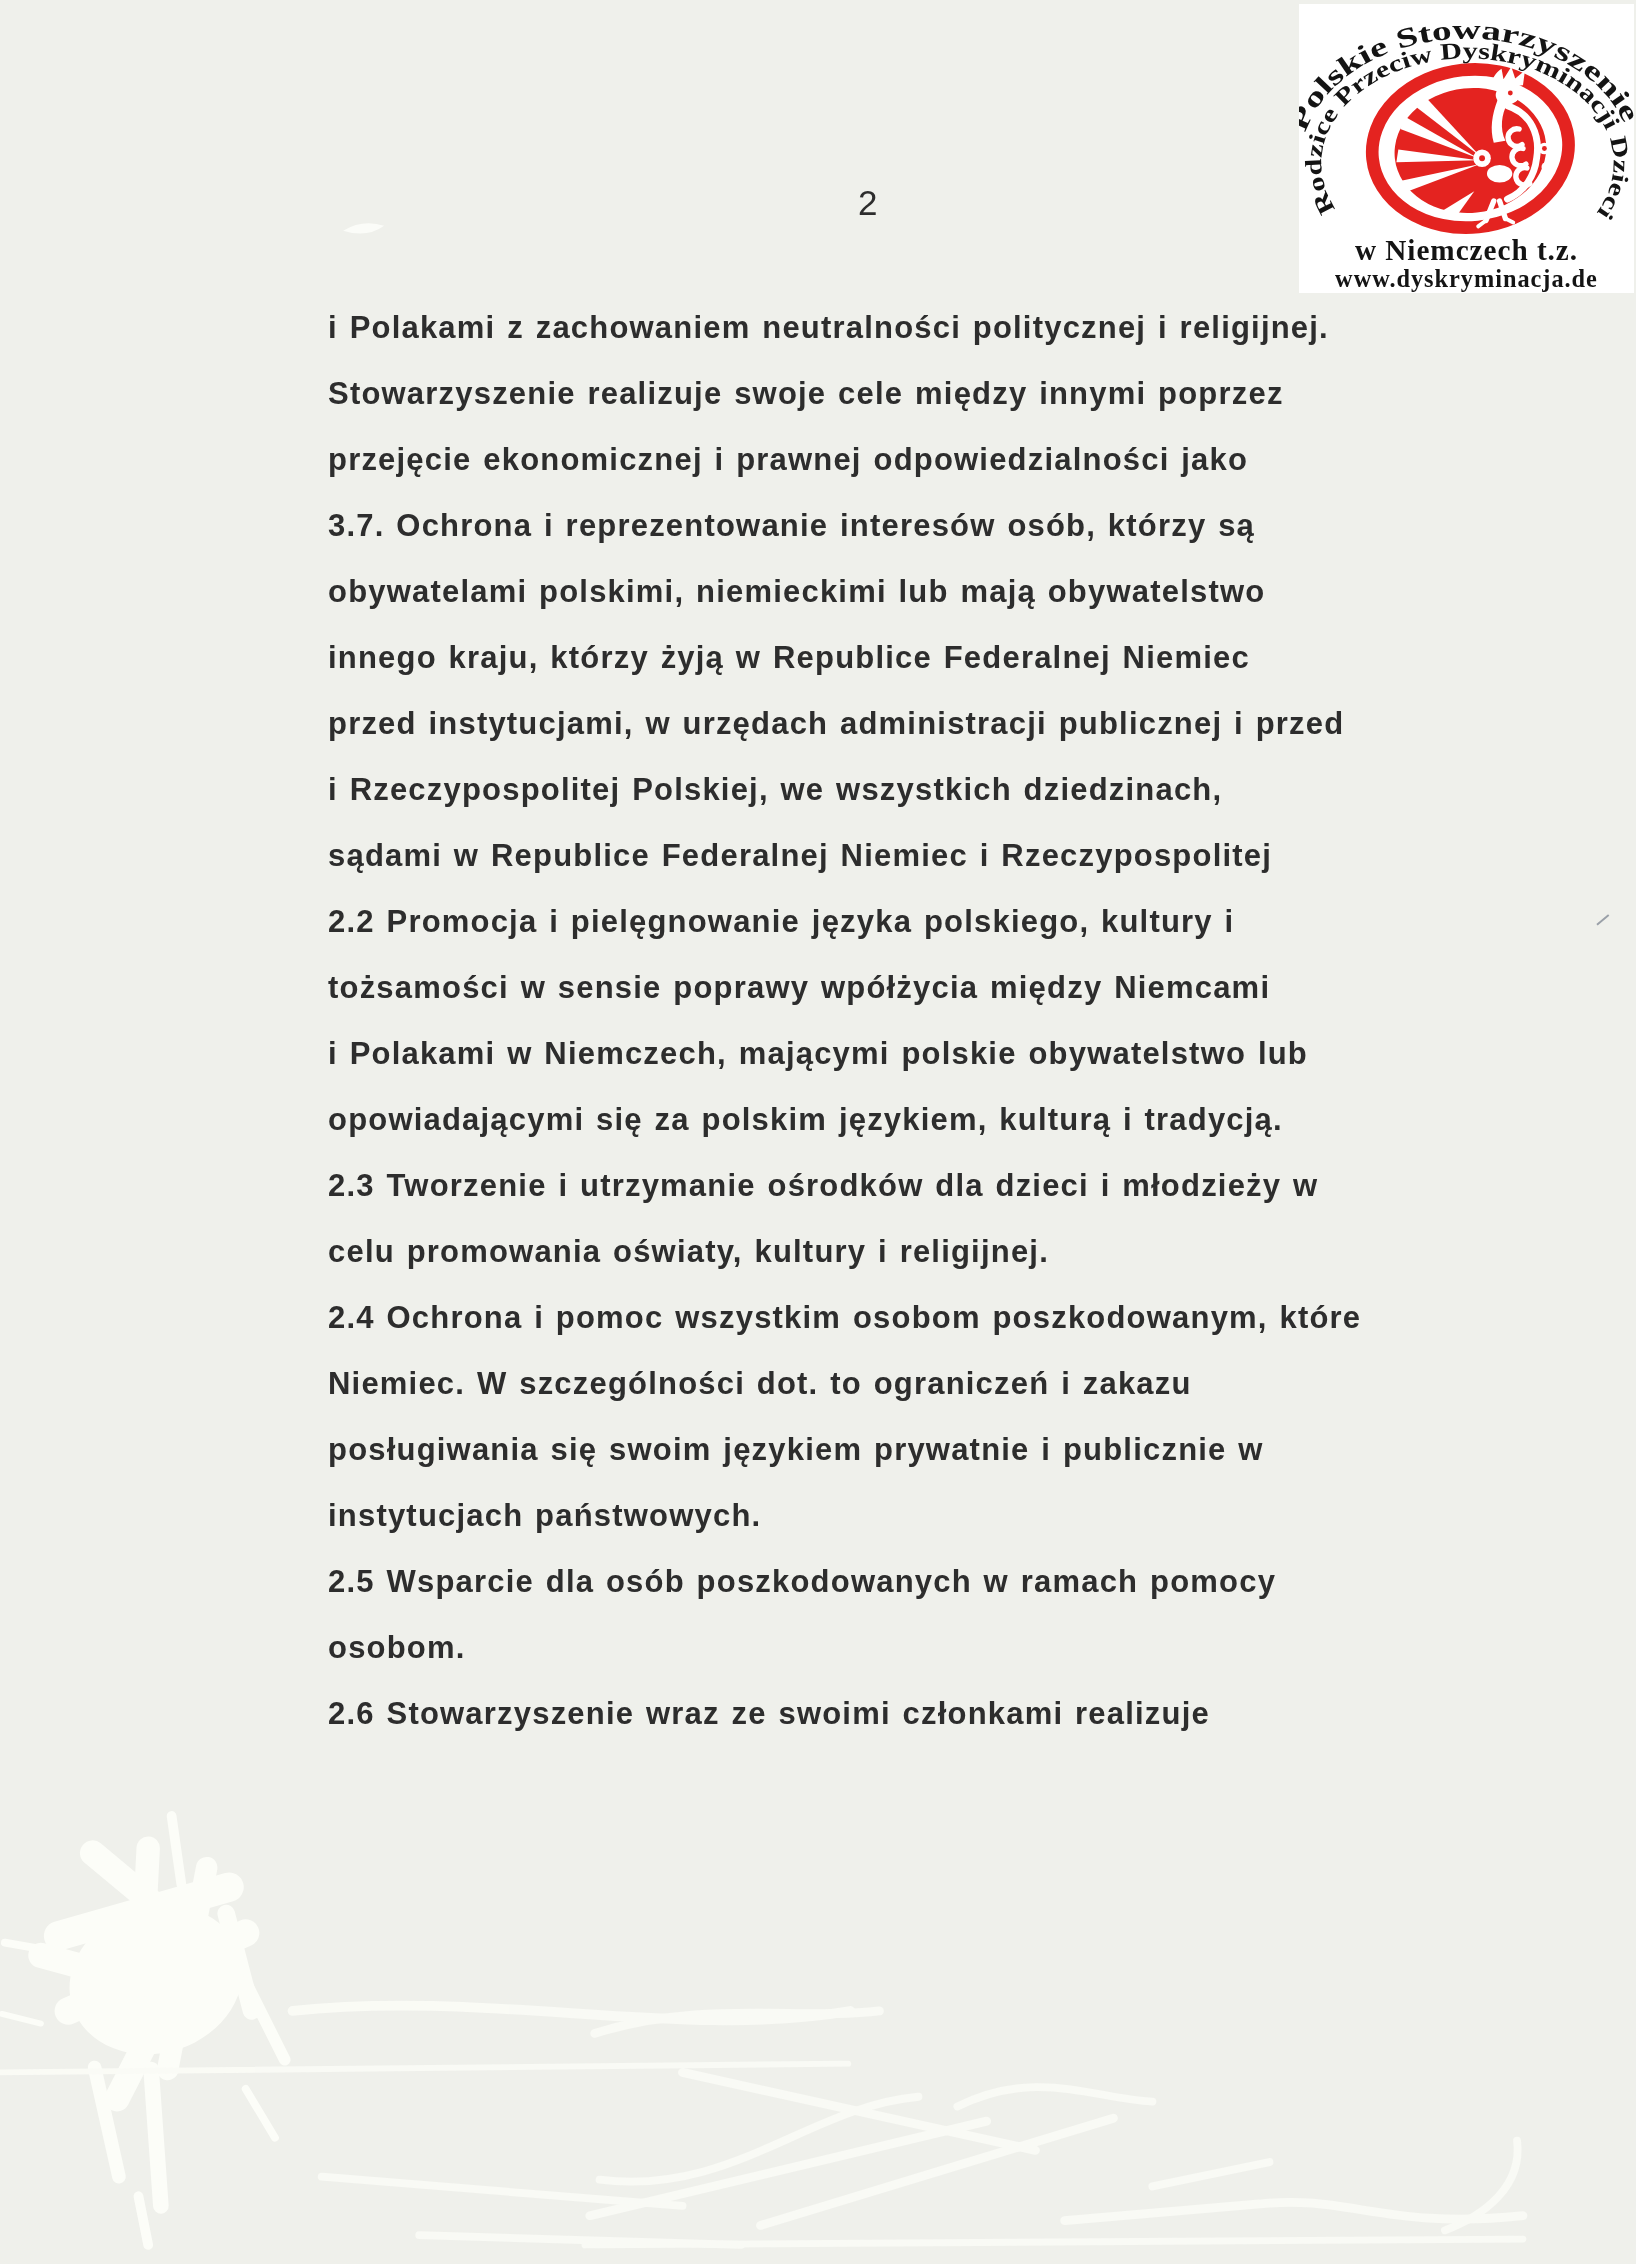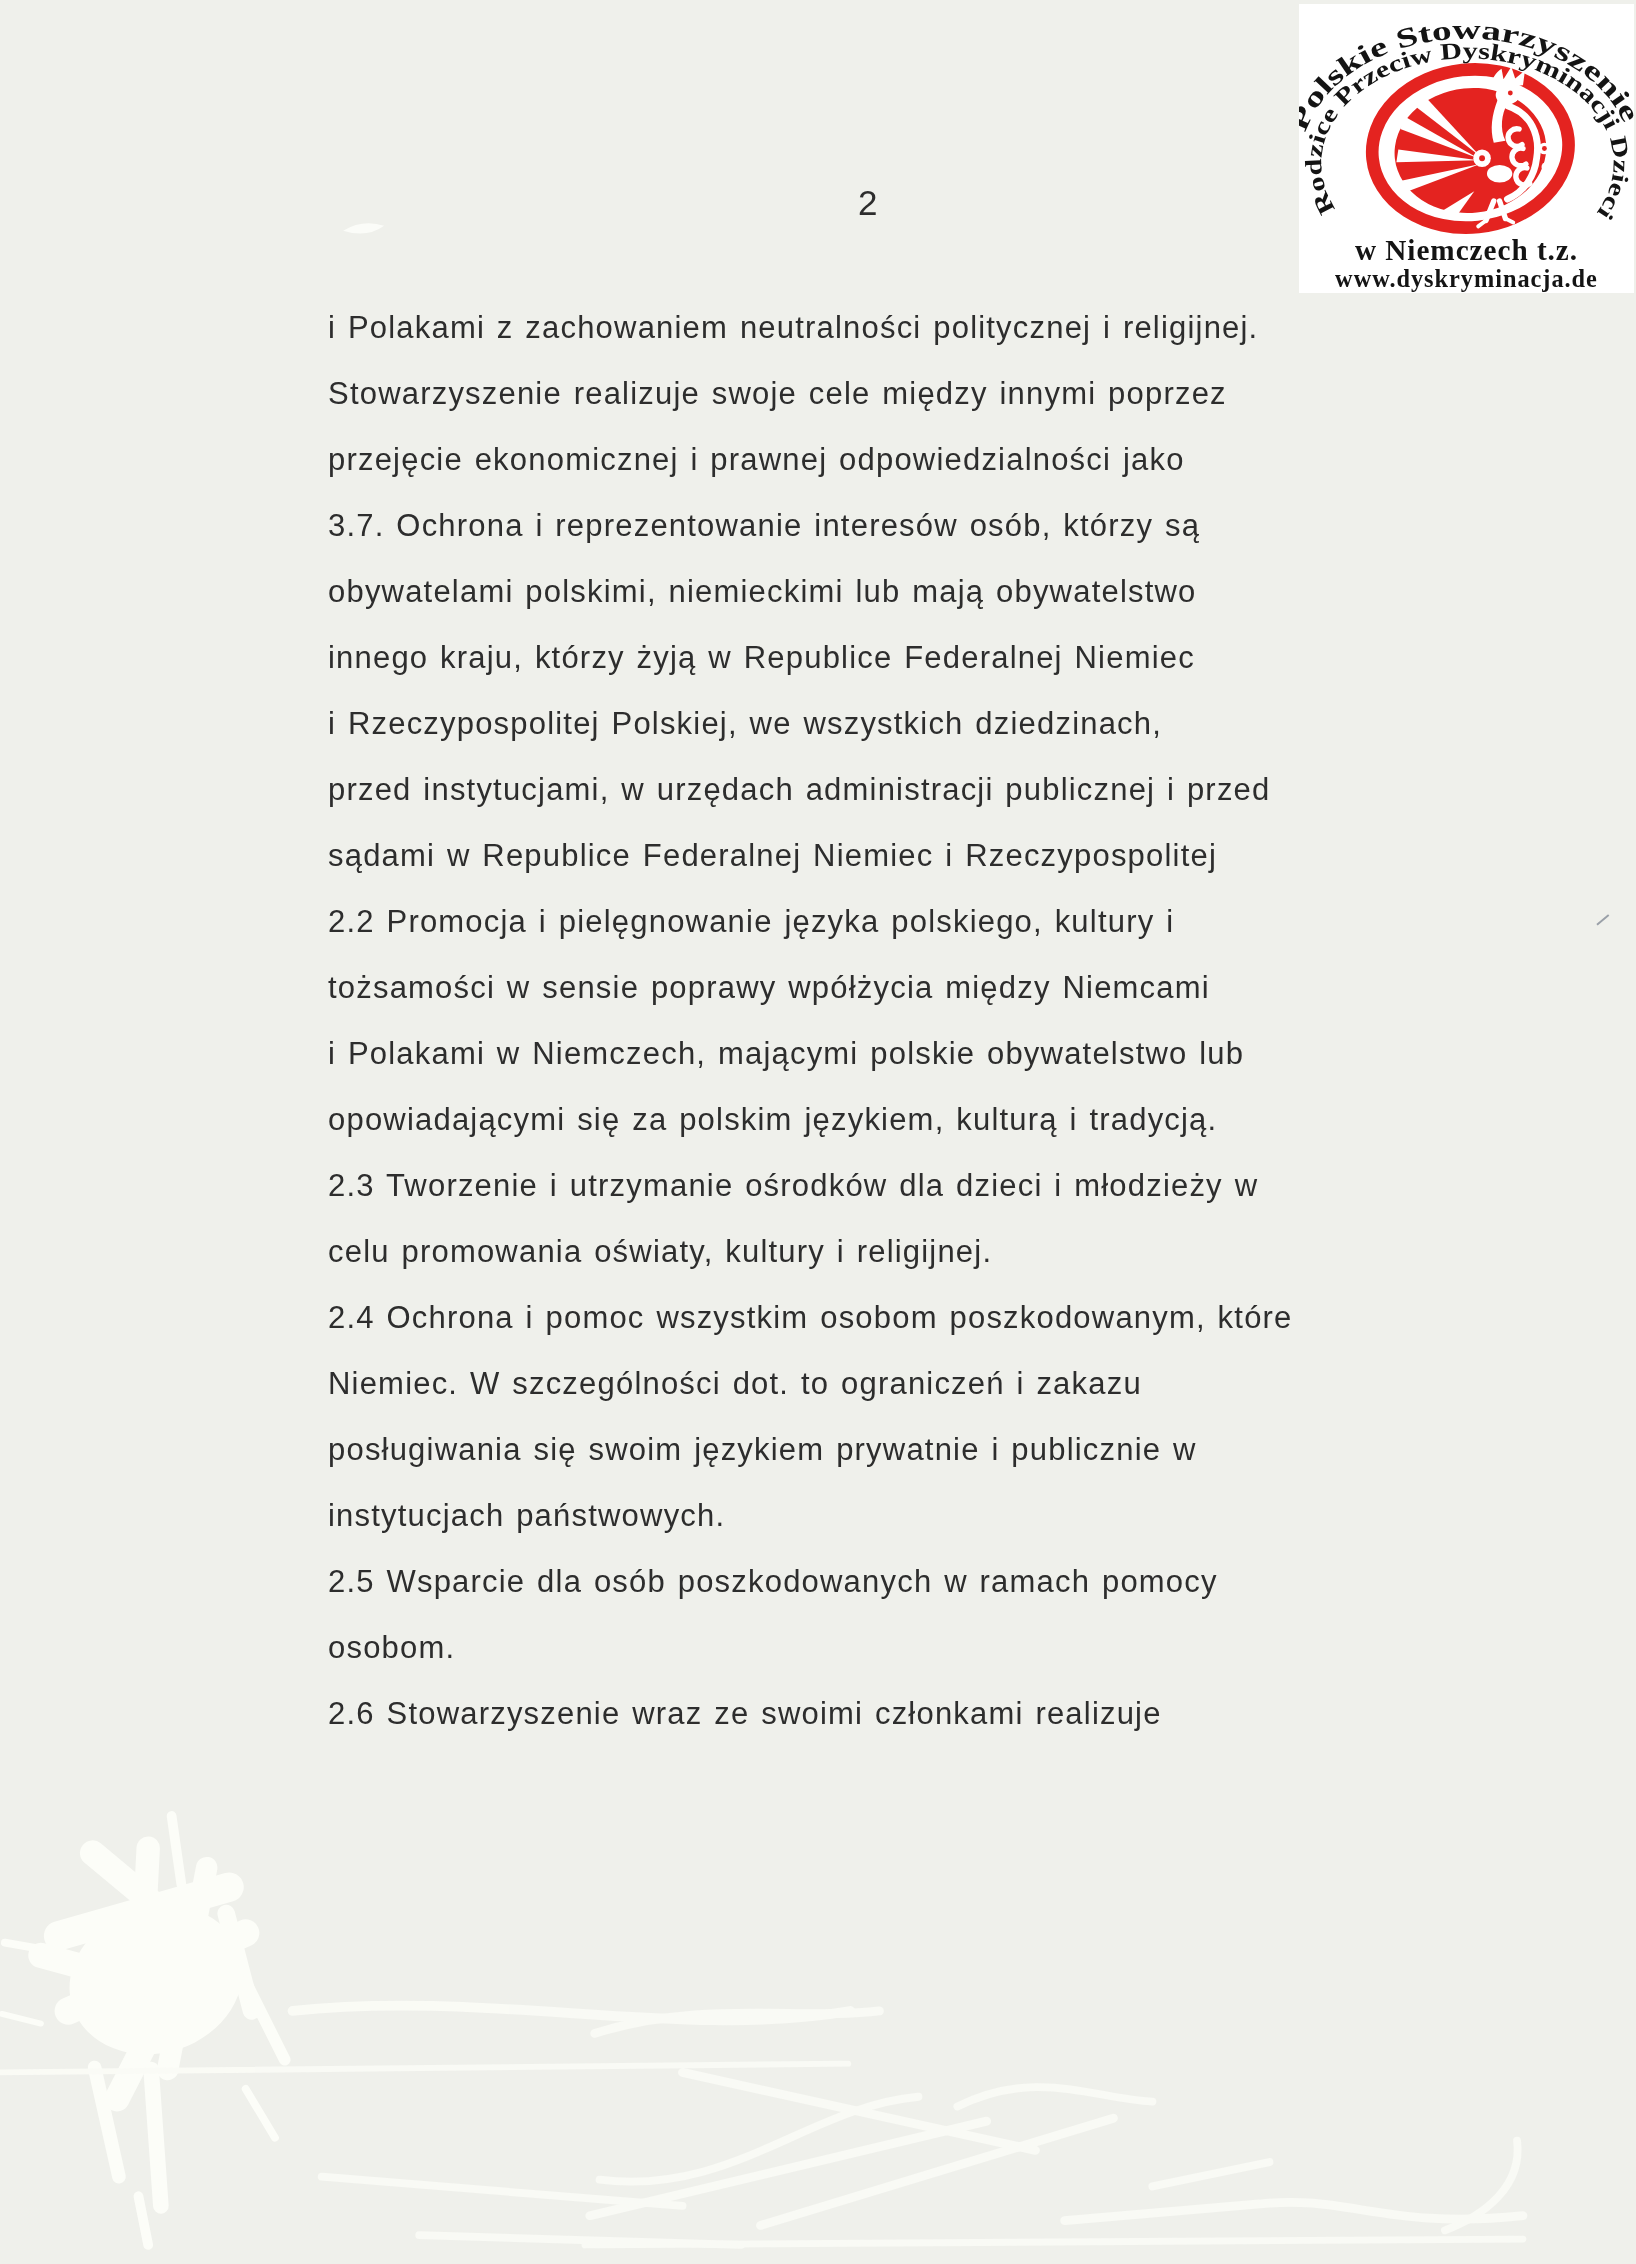--- a/index.html
+++ b/index.html
@@ -13,20 +13,21 @@
     position:absolute;left:0;top:0;width:1636px;height:2265px;
     background:#eff0eb;
   }
   .page-number{
     position:absolute;left:858px;top:183px;
     font-size:35px;color:#2d2d2d;letter-spacing:1px;
   }
   .body-text{
     position:absolute;left:328px;top:295px;width:1131px;
     color:#2d2d2d;
+    font-weight:bold;
   }
   .body-text .line{
     height:66px;line-height:66px;
     font-size:31px;letter-spacing:1.2px;word-spacing:2px;
     white-space:nowrap;
   }
   .logo{
     position:absolute;left:1299px;top:3.9px;width:335px;height:289px;
     background:#ffffff;
   }
@@ -90,22 +91,22 @@
     </svg>
   </div>
 
   <div class="body-text">
       <div class="line">i Polakami z zachowaniem neutralności politycznej i religijnej.</div>
       <div class="line">Stowarzyszenie realizuje swoje cele między innymi poprzez</div>
       <div class="line">przejęcie ekonomicznej i prawnej odpowiedzialności jako</div>
       <div class="line">3.7. Ochrona i reprezentowanie interesów osób, którzy są</div>
       <div class="line">obywatelami polskimi, niemieckimi lub mają obywatelstwo</div>
       <div class="line">innego kraju, którzy żyją w Republice Federalnej Niemiec</div>
+      <div class="line">przed instytucjami, w urzędach administracji publicznej i przed</div>
       <div class="line">i Rzeczypospolitej Polskiej, we wszystkich dziedzinach,</div>
-      <div class="line">przed instytucjami, w urzędach administracji publicznej i przed</div>
       <div class="line">sądami w Republice Federalnej Niemiec i Rzeczypospolitej</div>
       <div class="line">2.2 Promocja i pielęgnowanie języka polskiego, kultury i</div>
       <div class="line">tożsamości w sensie poprawy wpółżycia między Niemcami</div>
       <div class="line">i Polakami w Niemczech, mającymi polskie obywatelstwo lub</div>
       <div class="line">opowiadającymi się za polskim językiem, kulturą i tradycją.</div>
       <div class="line">2.3 Tworzenie i utrzymanie ośrodków dla dzieci i młodzieży w</div>
       <div class="line">celu promowania oświaty, kultury i religijnej.</div>
       <div class="line">2.4 Ochrona i pomoc wszystkim osobom poszkodowanym, które</div>
       <div class="line">Niemiec. W szczególności dot. to ograniczeń i zakazu</div>
       <div class="line">posługiwania się swoim językiem prywatnie i publicznie w</div>

